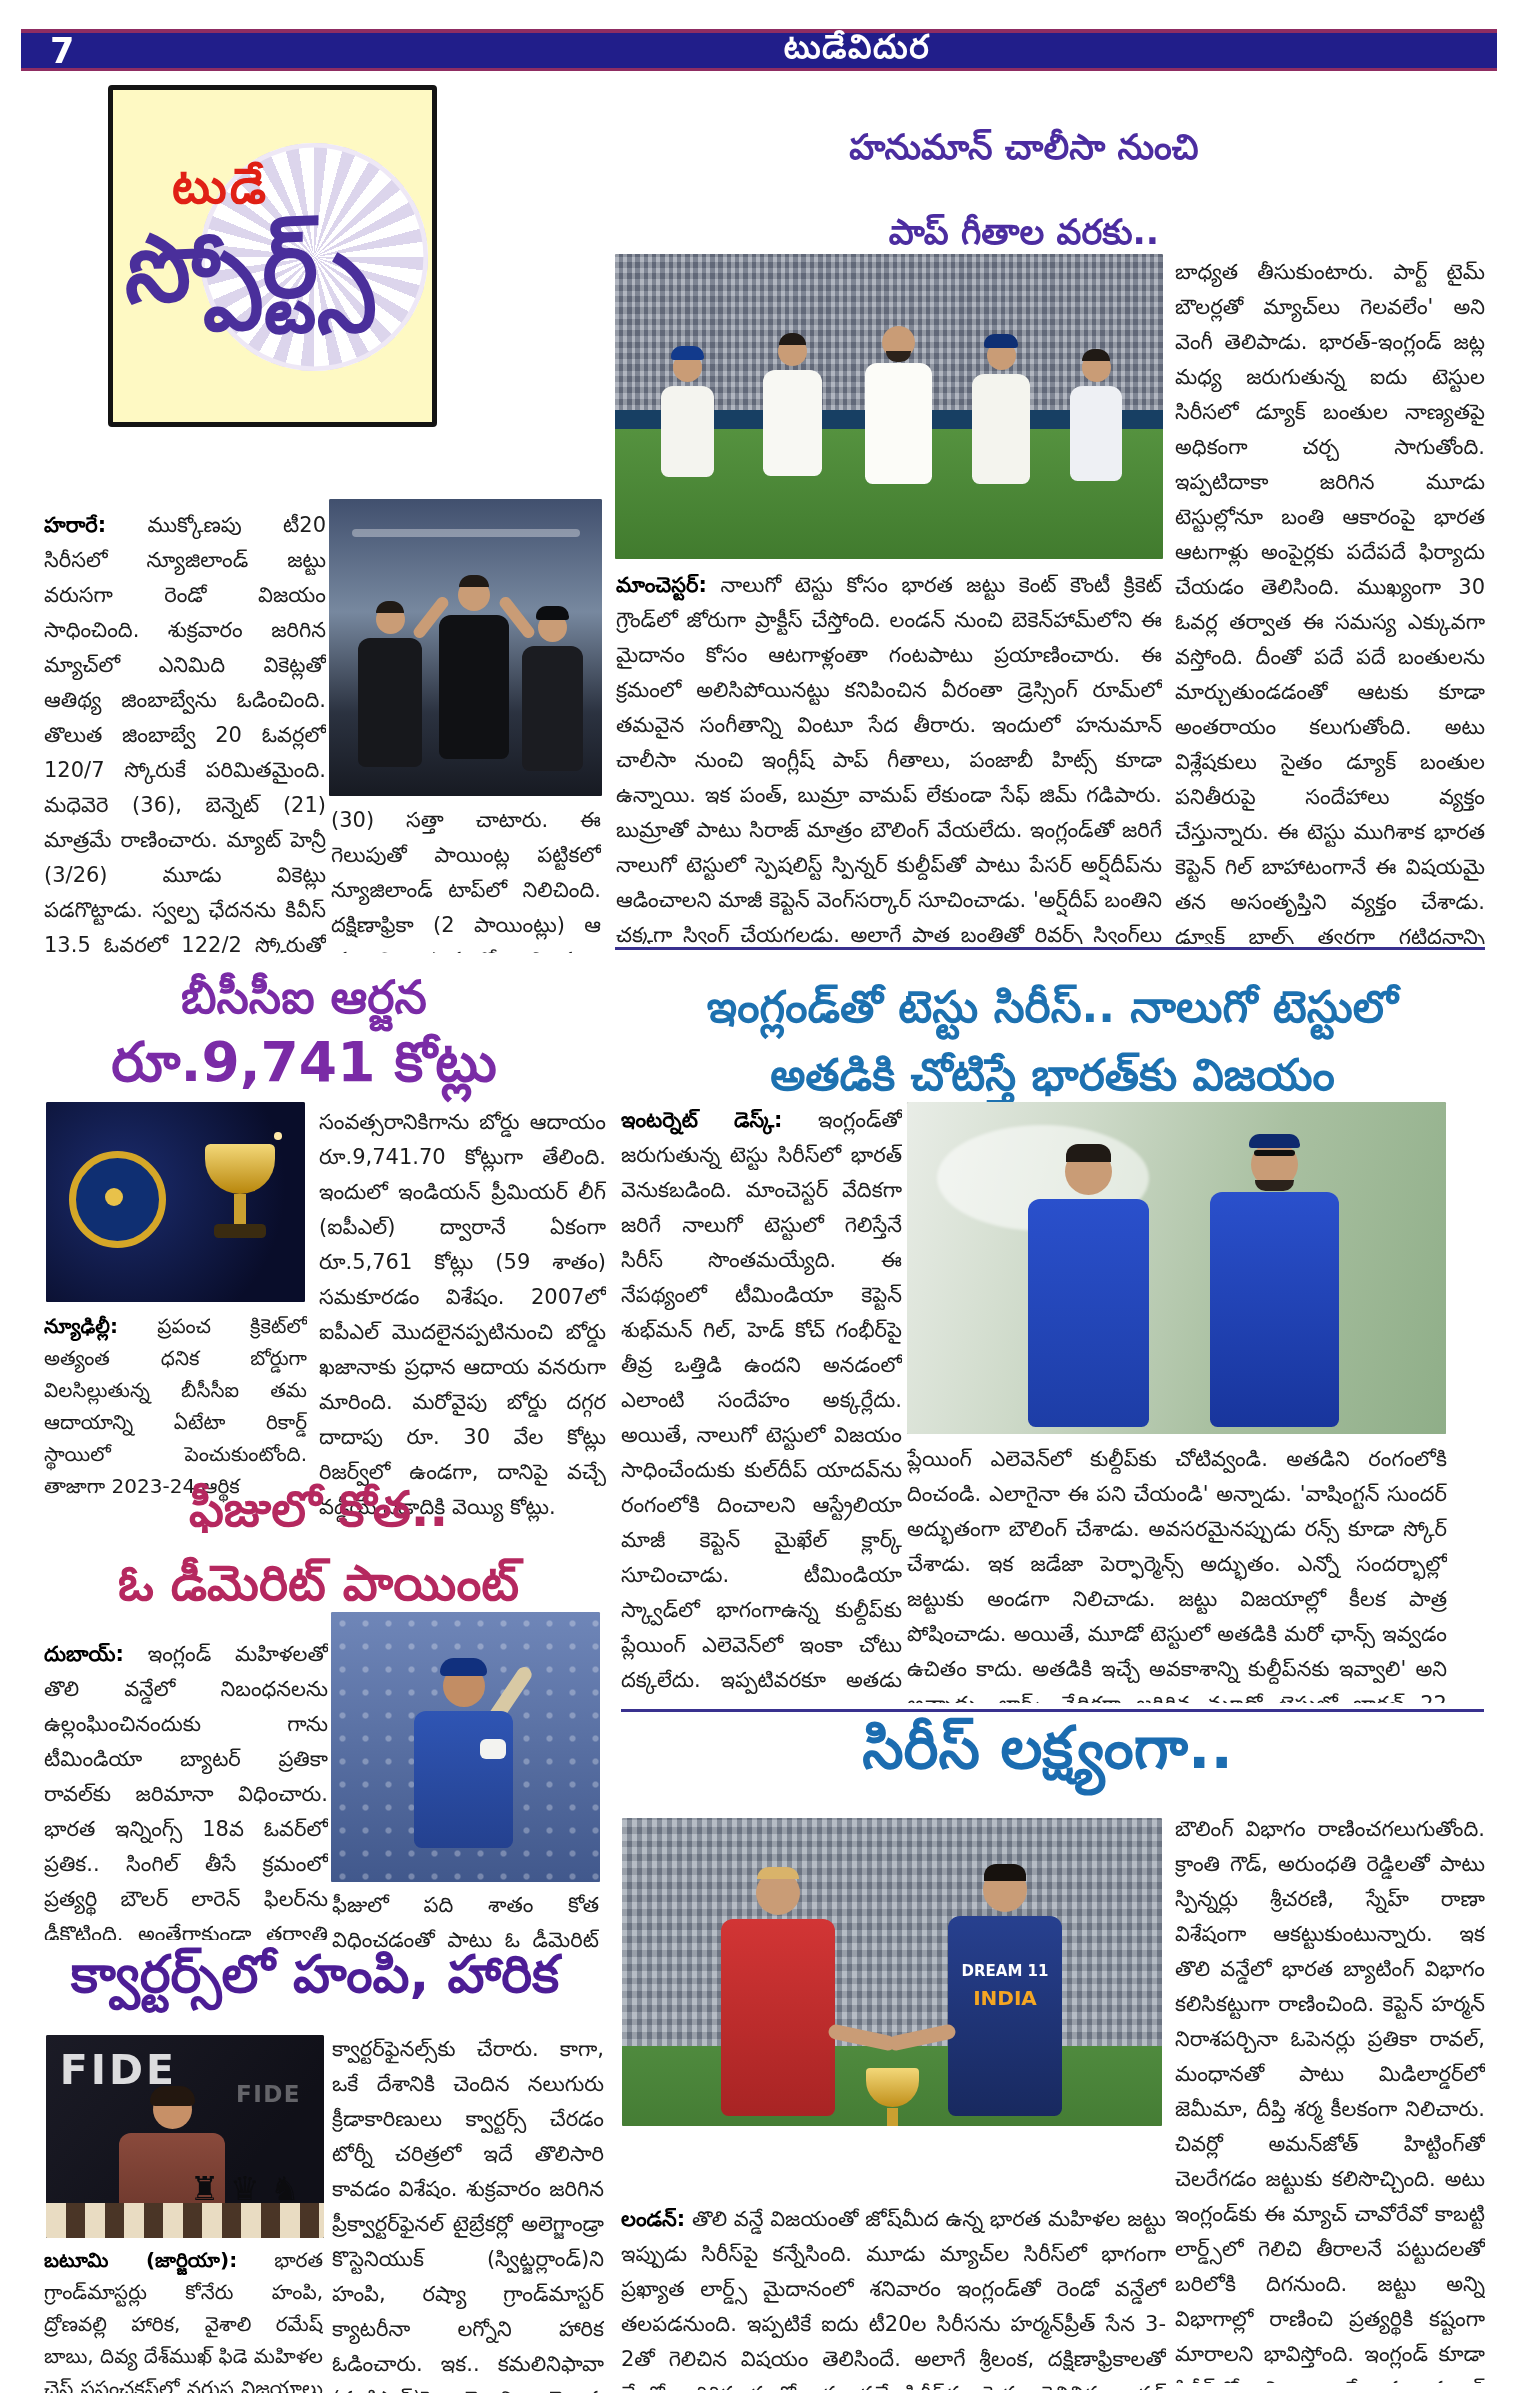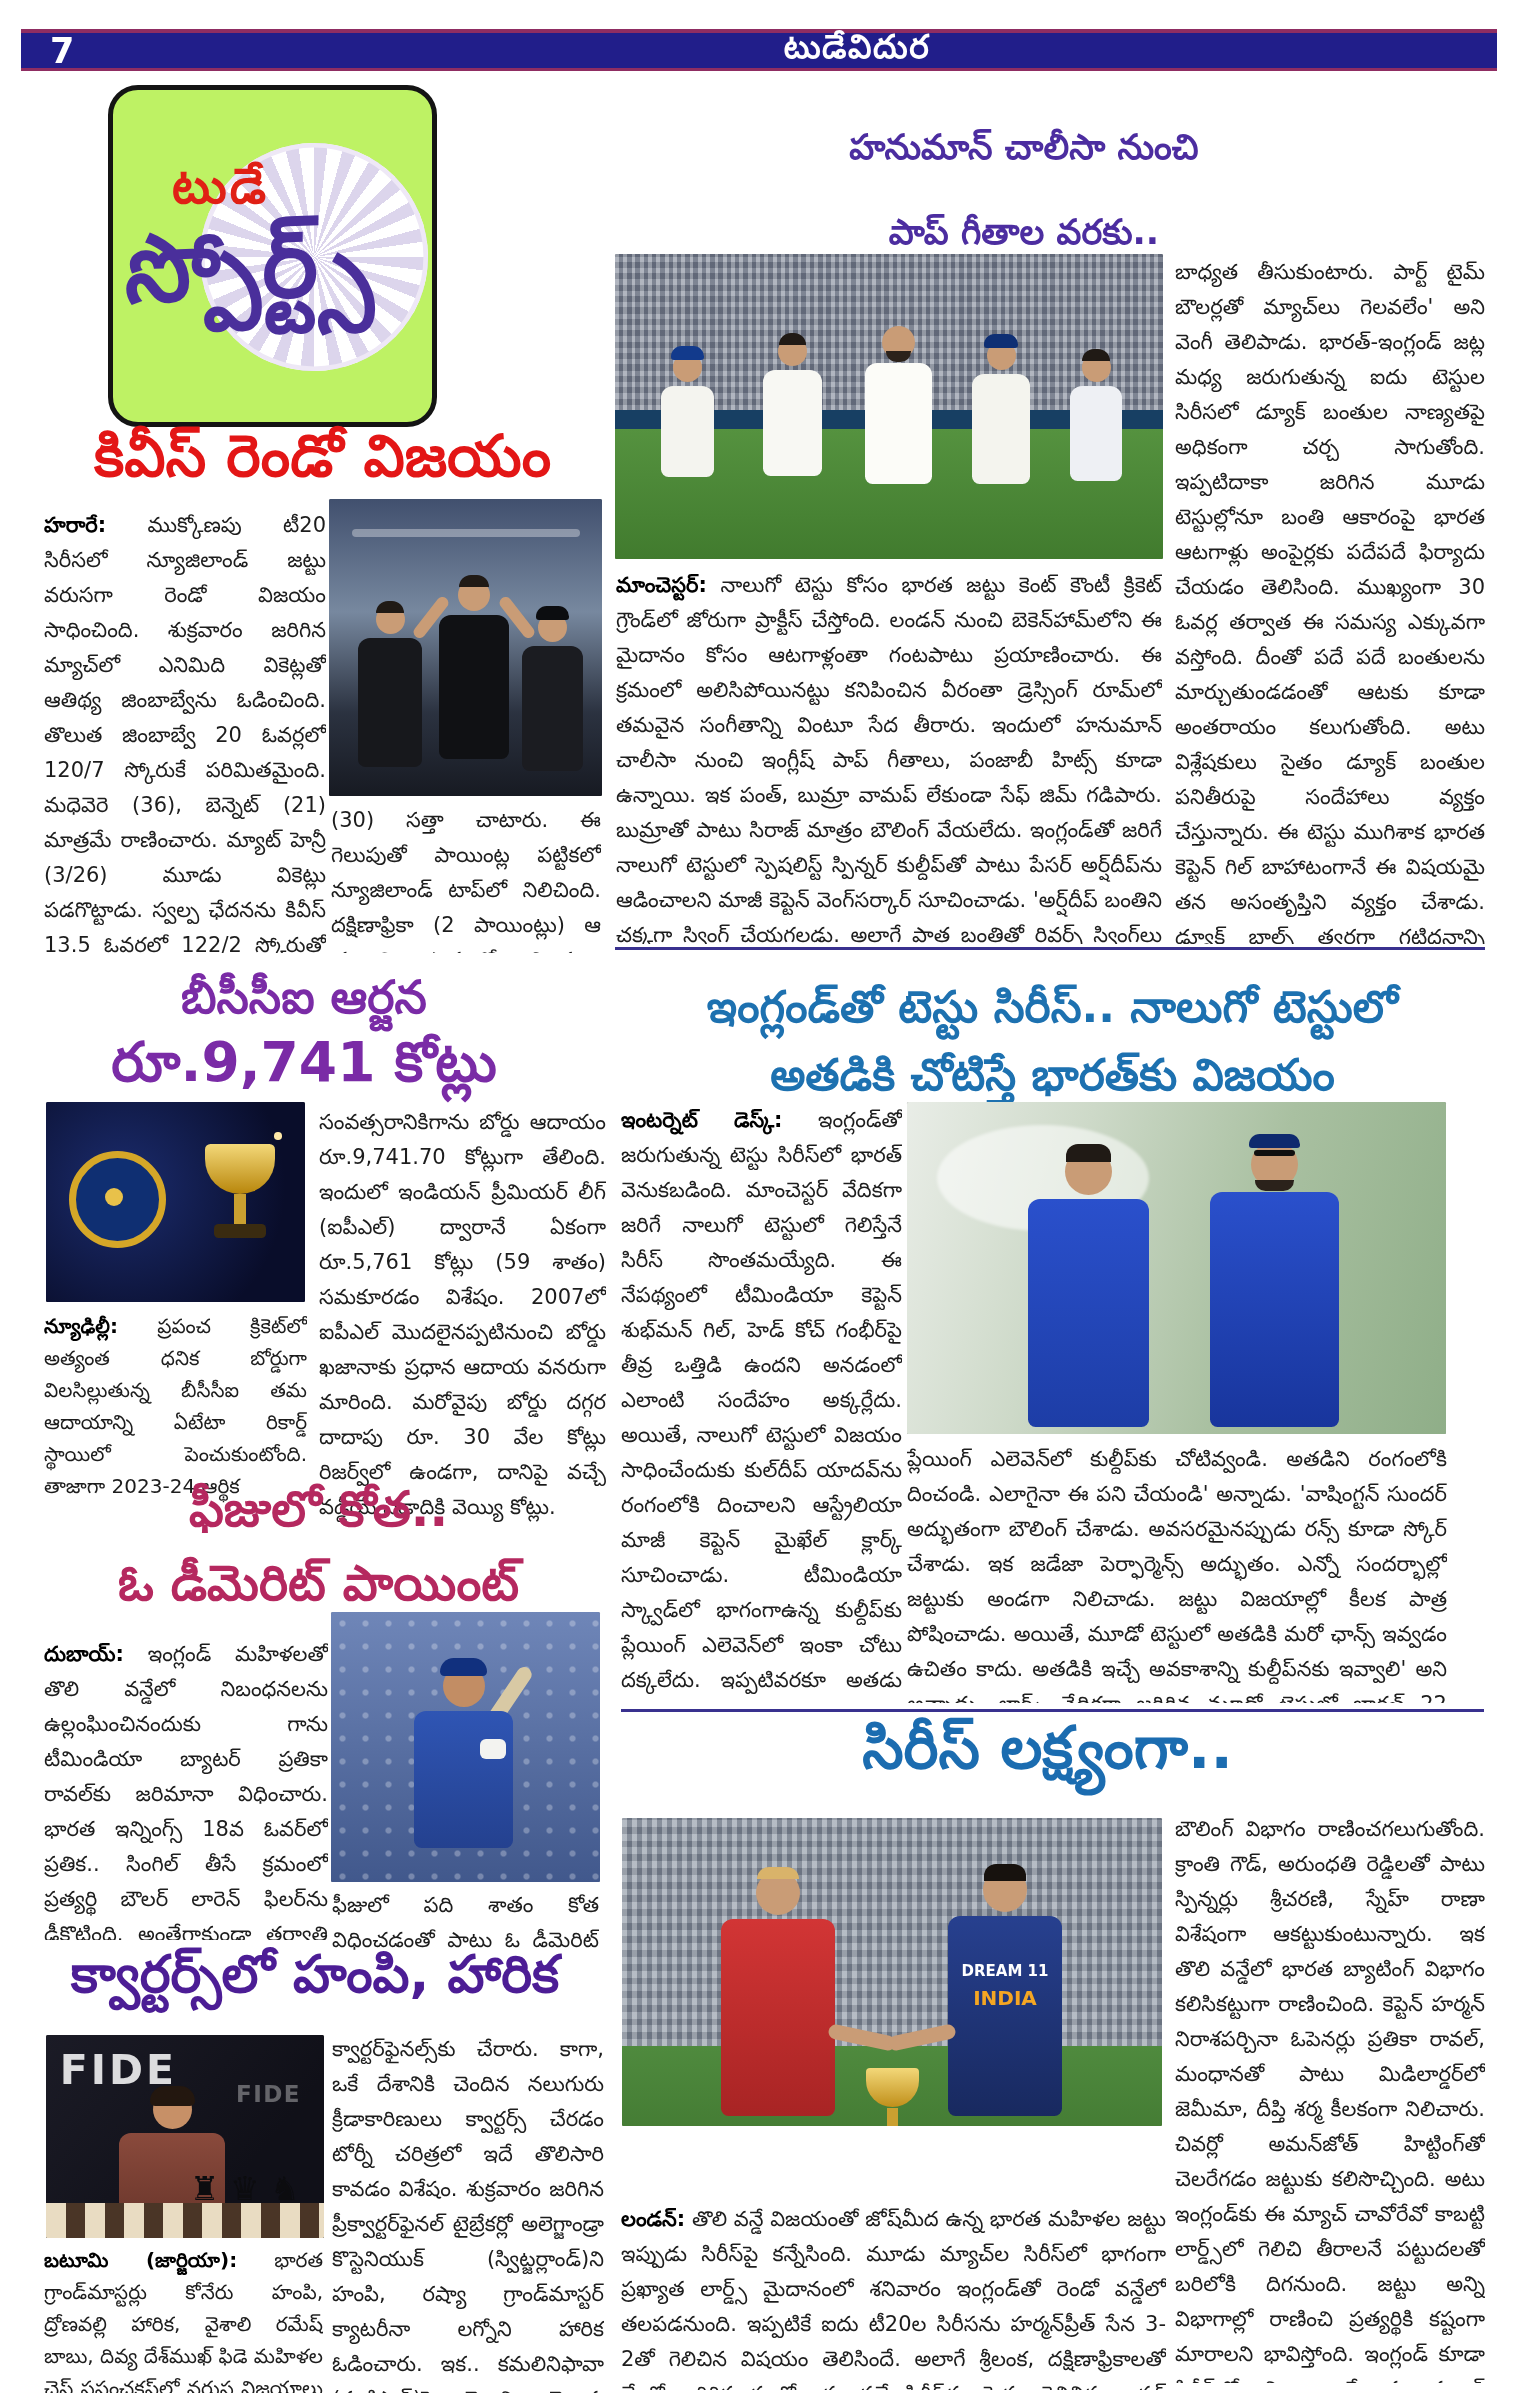--- a/index.html
+++ b/index.html
@@ -6,21 +6,21 @@
   .page{position:relative;width:1524px;height:2401px;background:#ffffff;overflow:hidden;
         font-family:"DejaVu Sans","Liberation Sans",sans-serif;}
   .abs{position:absolute;}
   
   .topbar{background:#211e8a;border-top:4.6px solid #8f2d62;border-bottom:3.8px solid #8f2d62;
           display:flex;align-items:center;color:#fff;}
   .pagenum{font-size:35px;font-weight:bold;padding-left:29px;width:167px;}
   .masthead{flex:1;text-align:center;font-size:33px;font-weight:bold;letter-spacing:1.5px;}
   .dateline-top{width:364px;text-align:right;padding-right:46px;font-size:27px;font-weight:bold;}
   
-  .logobox{border:5.3px solid #141414;border-radius:30px;background:#bef264;overflow:hidden;}
+  .logobox{border:5.3px solid #141414;border-radius:4px;background:#fef9c3;overflow:hidden;}
   .pinwheel{border-radius:50%;background:repeating-conic-gradient(#dcd5ec 0deg 7deg,#ffffff 7deg 15deg);
             box-shadow:inset 0 0 0 4.6px #eee8f6;}
   .logo-top{color:#e02015;font-weight:bold;font-size:49px;letter-spacing:3px;}
   .logo-main{color:#4a2f9b;font-weight:bold;font-size:94px;letter-spacing:1.5px;transform:skewY(-2deg);}
   
   .hl{font-weight:bold;text-align:center;}
   .hl-red{color:#e31616;font-size:58px;}
   .hl-indigo{color:#4c2da0;font-size:35px;line-height:85px;}
   .hl-violet{color:#7a2ba6;font-size:46px;line-height:65px;}
   .hl-violet .big{font-size:55px;}
@@ -103,21 +103,20 @@
   </div>
 
   <div class="abs body-txt" style="left:1175px;top:255px;width:310px;height:689px;">
     <span>బాధ్యత తీసుకుంటారు. పార్ట్ టైమ్ బౌలర్లతో మ్యాచ్‌లు గెలవలేం' అని వెంగీ తెలిపాడు. భారత్-ఇంగ్లండ్ జట్ల మధ్య జరుగుతున్న ఐదు టెస్టుల సిరీసలో డ్యూక్ బంతుల నాణ్యతపై అధికంగా చర్చ సాగుతోంది. ఇప్పటిదాకా జరిగిన మూడు టెస్టుల్లోనూ బంతి ఆకారంపై భారత ఆటగాళ్లు అంపైర్లకు పదేపదే ఫిర్యాదు చేయడం తెలిసింది. ముఖ్యంగా 30 ఓవర్ల తర్వాత ఈ సమస్య ఎక్కువగా వస్తోంది. దీంతో పదే పదే బంతులను మార్చుతుండడంతో ఆటకు కూడా అంతరాయం కలుగుతోంది. అటు విశ్లేషకులు సైతం డ్యూక్ బంతుల పనితీరుపై సందేహాలు వ్యక్తం చేస్తున్నారు. ఈ టెస్టు ముగిశాక భారత కెప్టెన్ గిల్ బాహాటంగానే ఈ విషయమై తన అసంతృప్తిని వ్యక్తం చేశాడు. డ్యూక్ బాల్స్ త్వరగా గట్టిదనాన్ని కోల్పోతున్నాయని, దీంతో బ్యాట్లకు అనుకూలంగా మారుతున్నాయని ఆరోపించాడు. బంతి మెత్తబడితే పేసర్లకు ఉపయోగం ఉండదని, ఎందుకు ఇలా అవుతున్నాయో అర్థం కావడం లేదని చెప్పాడు.</span>
   </div>
 
   <div class="abs body-txt" style="left:616px;top:568px;width:546px;height:376px;">
     <b>మాంచెస్టర్:</b><span> నాలుగో టెస్టు కోసం భారత జట్టు కెంట్ కౌంటీ క్రికెట్ గ్రౌండ్‌లో జోరుగా ప్రాక్టీస్ చేస్తోంది. లండన్ నుంచి బెకెన్‌హామ్‌లోని ఈ మైదానం కోసం ఆటగాళ్లంతా గంటపాటు ప్రయాణించారు. ఈ క్రమంలో అలిసిపోయినట్టు కనిపించిన వీరంతా డ్రెస్సింగ్ రూమ్‌లో తమవైన సంగీతాన్ని వింటూ సేద తీరారు. ఇందులో హనుమాన్ చాలీసా నుంచి ఇంగ్లీష్ పాప్ గీతాలు, పంజాబీ హిట్స్ కూడా ఉన్నాయి. ఇక పంత్, బుమ్రా వామప్ లేకుండా సేఫ్ జిమ్ గడిపారు. బుమ్రాతో పాటు సిరాజ్ మాత్రం బౌలింగ్ వేయలేదు. ఇంగ్లండ్‌తో జరిగే నాలుగో టెస్టులో స్పెషలిస్ట్ స్పిన్నర్ కుల్దీప్‌తో పాటు పేసర్ అర్ష్‌దీప్‌ను ఆడించాలని మాజీ కెప్టెన్ వెంగ్‌సర్కార్ సూచించాడు. 'అర్ష్‌దీప్ బంతిని చక్కగా స్వింగ్ చేయగలడు. అలాగే పాత బంతితో రివర్స్ స్వింగ్‌లు చేయగలడు. ఇంగ్లండ్ పిచ్‌లపై ఇది భారతకు లాభిస్తుంది. అలాగే స్పిన్నర్ కుల్దీప్ సైతం జట్టుకు కీలకంగా మారతాడు. ఇక వీరిని భర్తీ చేసేందుకు నితీశ్ కుమార్, సుందర్లను పక్కన తప్పించవచ్చు. టెస్టుల్లో గెలవాలంటే కచ్చితంగా ఐదుగురు బౌలర్లు అవసరం. ఎందుకంటే ఆరుగురు బ్యాట్లతో భారీ స్కోర్లు చేయలేకపోతేనే, కనీసం బౌలర్లయినా</span>
   </div>
 
-  <div class="abs hl hl-red" style="left:42px;top:422px;width:561px;">కివీస్ రెండో విజయం</div>
 
   <div class="abs body-txt" style="left:44px;top:508px;width:282px;height:445px;">
     <b>హరారే:</b><span> ముక్కోణపు టీ20 సిరీసలో న్యూజిలాండ్ జట్టు వరుసగా రెండో విజయం సాధించింది. శుక్రవారం జరిగిన మ్యాచ్‌లో ఎనిమిది వికెట్లతో ఆతిథ్య జింబాబ్వేను ఓడించింది. తొలుత జింబాబ్వే 20 ఓవర్లలో 120/7 స్కోరుకే పరిమితమైంది. మధెవెరె (36), బెన్నెట్ (21) మాత్రమే రాణించారు. మ్యాట్ హెన్రీ (3/26) మూడు వికెట్లు పడగొట్టాడు. స్వల్ప ఛేదనను కివీస్ 13.5 ఓవర్లలో 122/2 స్కోరుతో పూర్తి చేసింది. కాన్వే (59 నాటౌట్) హాఫ్ సెంచరీ చేయగా, రచిన్</span>
   </div>
 
   <div class="abs photo" style="left:329px;top:499px;width:273px;height:297px;">
     <div class="abs" style="left:0;top:0;width:273px;height:297px;background:linear-gradient(180deg,#41506e 0%,#77889f 38%,#2b3240 72%,#171a22 100%);"></div>
     <div class="abs" style="left:23px;top:30px;width:228px;height:7.6px;background:rgba(255,255,255,.35);border-radius:4.6px;"></div>
     <div class="fig" style="left:29px;top:106px;">
         <div class="head">

